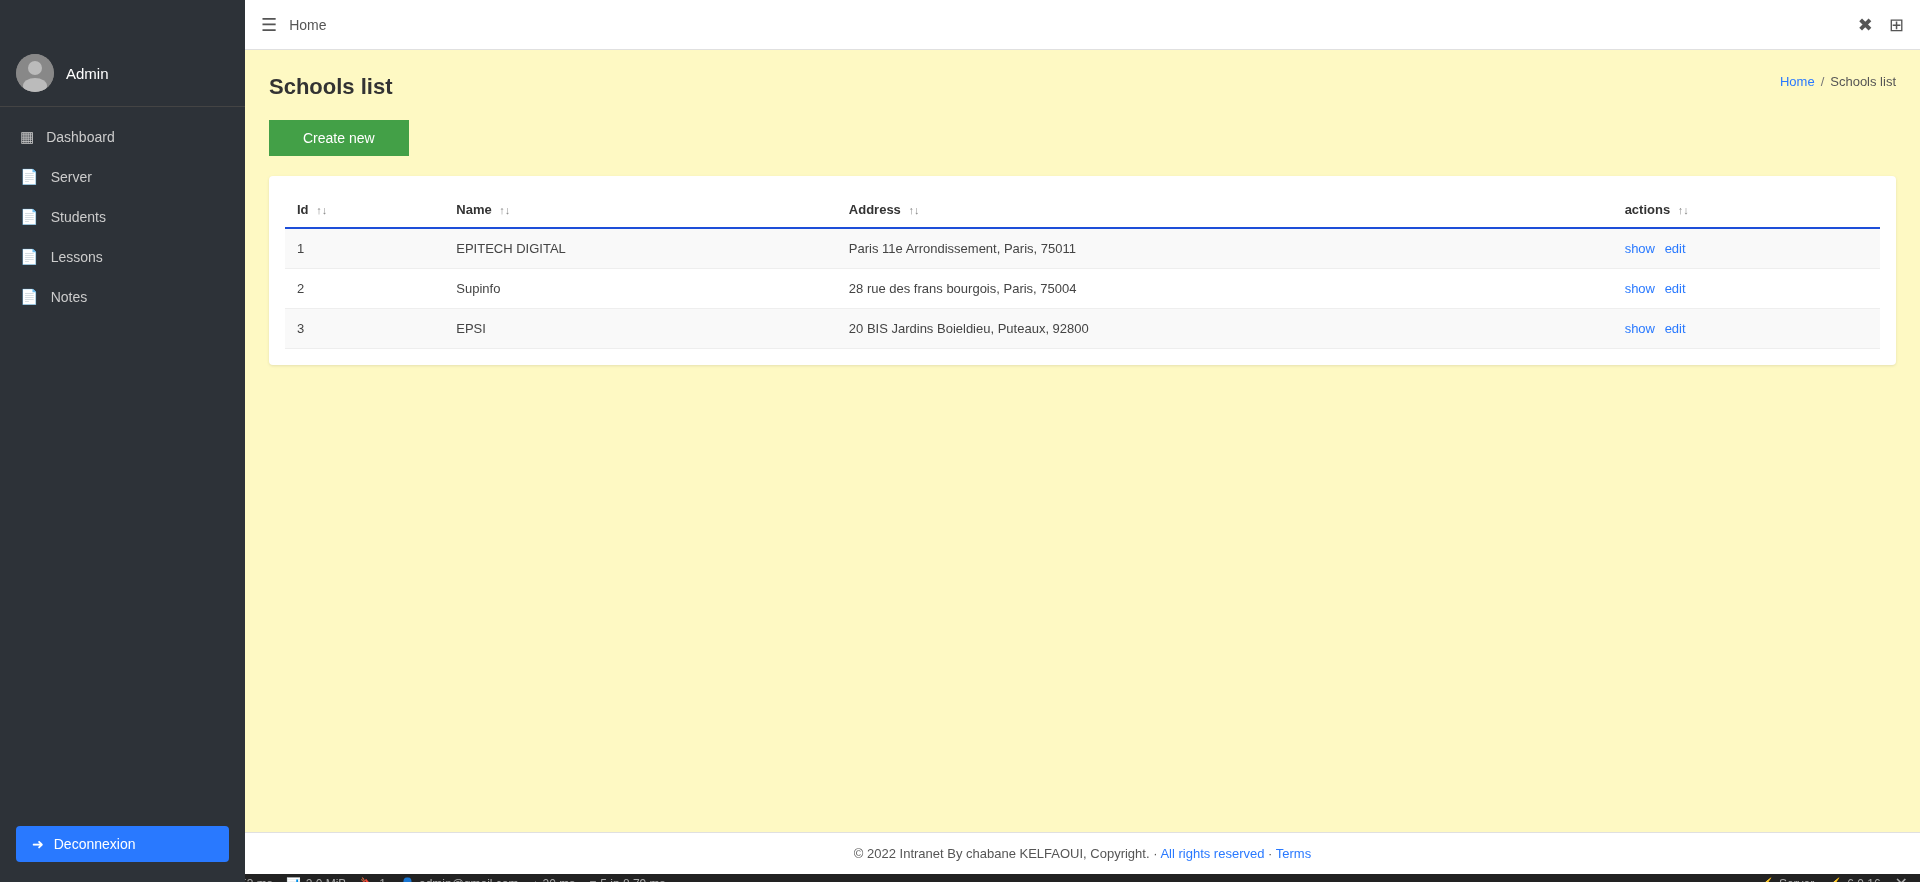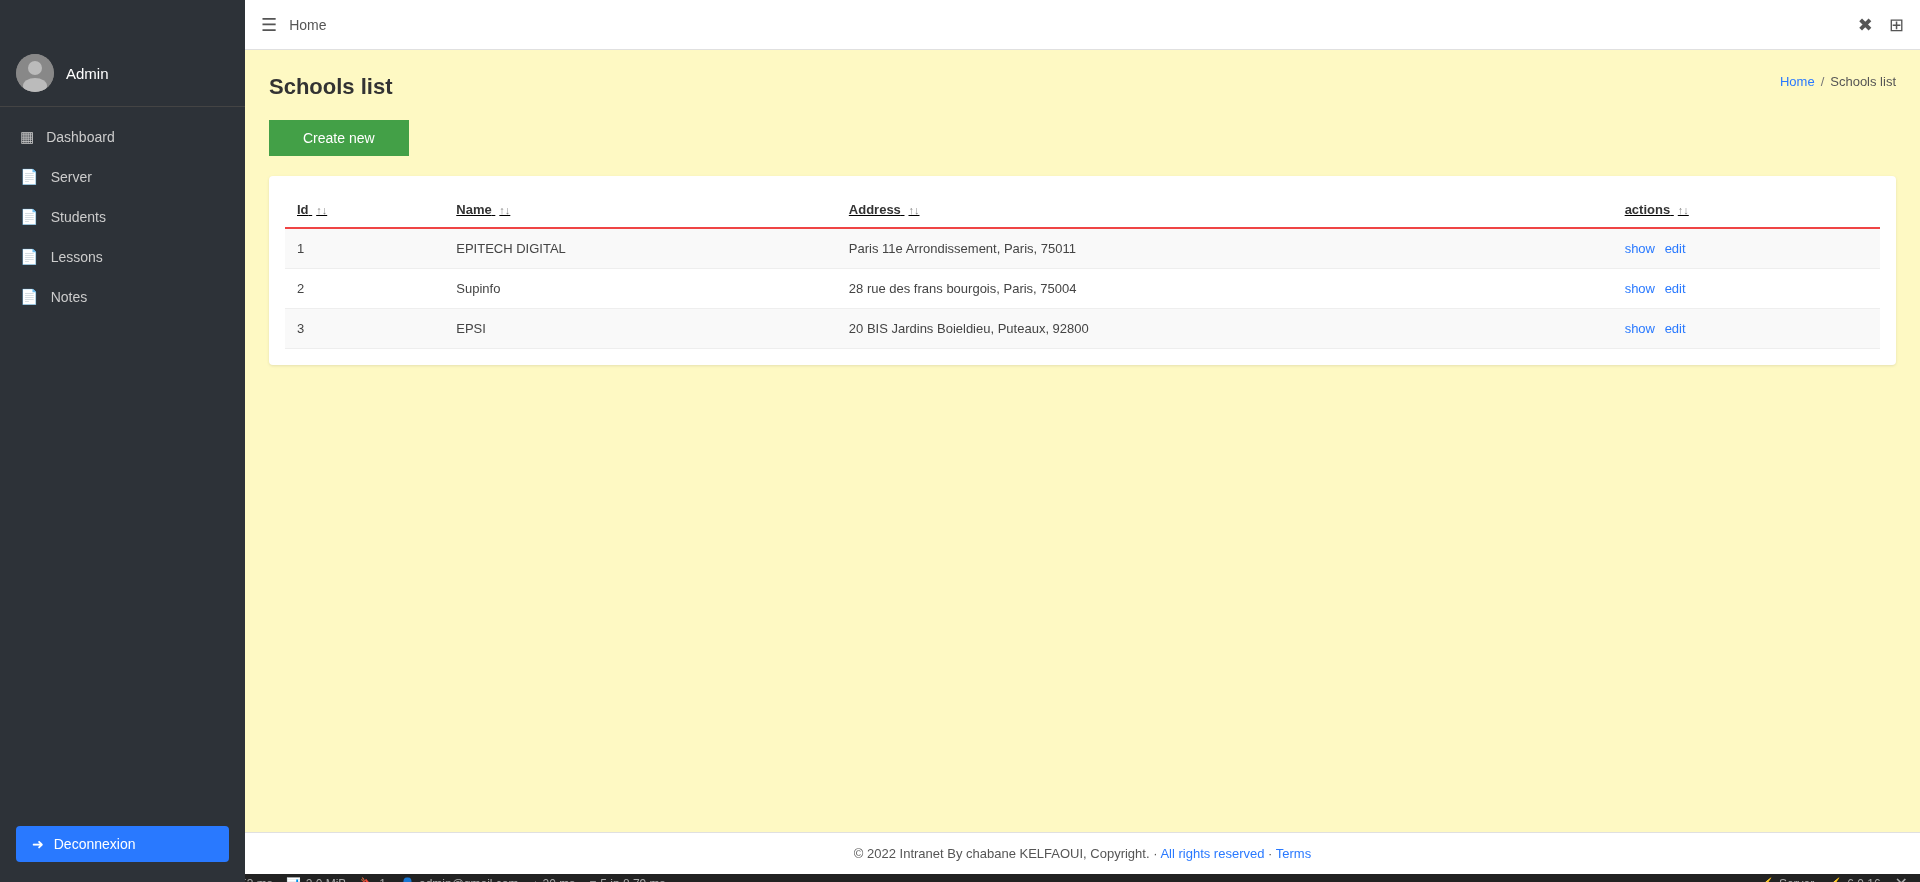--- a/index.html
+++ b/index.html
@@ -156,22 +156,21 @@
       font-size: 13px;
       width: 160px;
     }
 
     
     table {
       width: 100%;
       border-collapse: collapse;
     }
     thead tr {
-      border-bottom: 2px solid #ef4444;
-      text-decoration: underline;
+      border-bottom: 2px solid #1d4ed8;
     }
     thead th {
       text-align: left;
       padding: 10px 12px;
       font-size: 13px;
       color: #333;
       font-weight: bold;
       white-space: nowrap;
     }
     thead th .sort-icon { color: #888; font-size: 11px; margin-left: 4px; }

